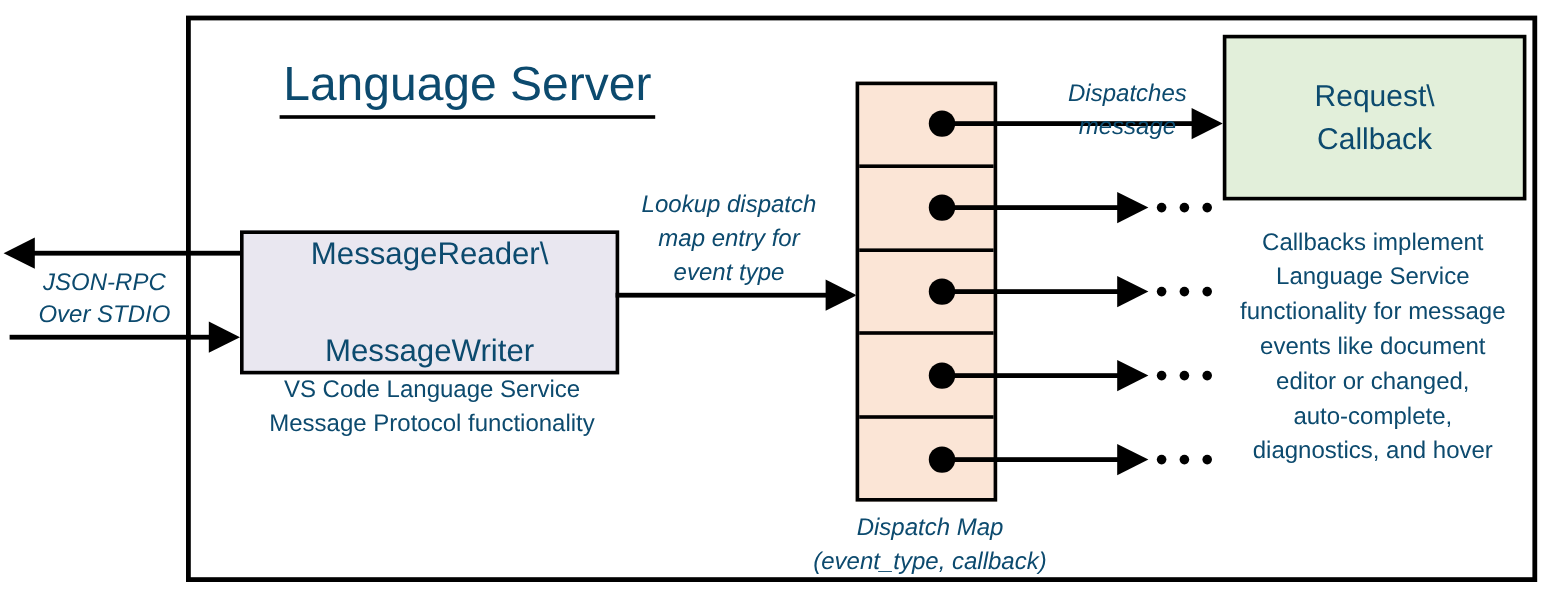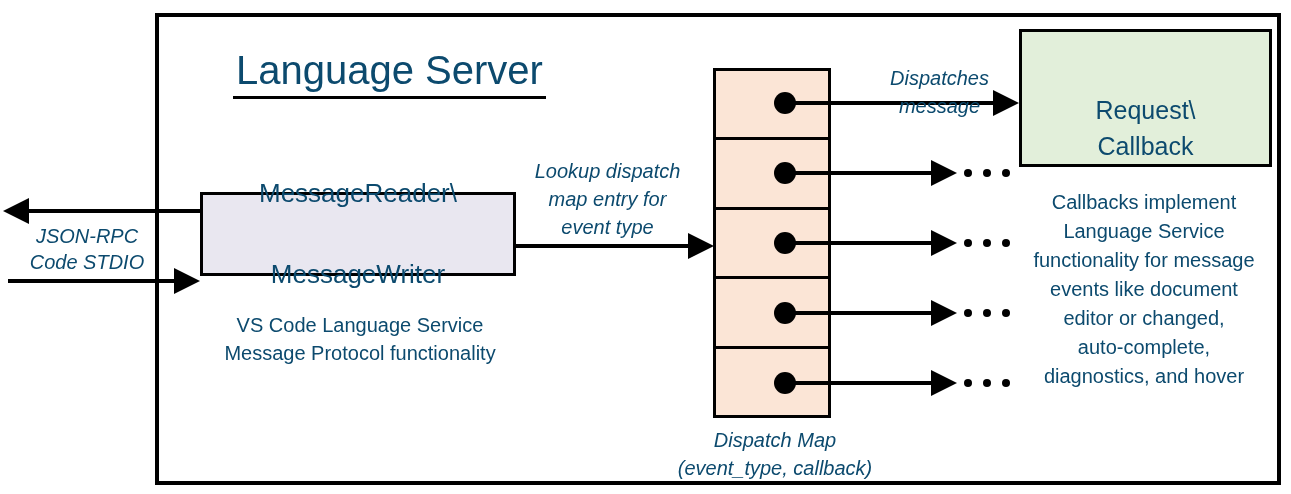--- a/index.html
+++ b/index.html
@@ -17,30 +17,30 @@
     border-right:26px solid #000; }
   .label { position:absolute; text-align:center; font-size:20px; line-height:28px; }
   .italic { font-style:italic; }
 
   #outer-box { left:155px; top:13px; width:1126px; height:472px;
     border:4px solid #000; box-sizing:border-box; position:absolute; }
 
   #title { left:233px; top:48px; position:absolute; font-size:40px;
     border-bottom:3px solid #000; padding:0 3px 3px 3px; }
 
-  #reader-box { left:200px; top:192px; width:316px; height:84px;
+  #reader-box { left:200px; top:192px; width:316px; height:120px;
     position:absolute; box-sizing:border-box;
     background:var(--reader-box-bg,#E9E7F0); border:3px solid #000;
     display:flex; flex-direction:column; justify-content:center; align-items:center;
     font-size:26px; line-height:37px; text-align:center;gap:44px; }
 
   #callback-box { left:1019px; top:29px; width:253px; height:138px;
     position:absolute; box-sizing:border-box;
     background:var(--callback-box-bg,#E2EFDA); border:3px solid #000;
-    display:flex; flex-direction:column; justify-content:flex-end; align-items:center;
+    display:flex; flex-direction:column; justify-content:center; align-items:center;
     font-size:25px; line-height:36px; text-align:center; }
 
   #dispatch-map { left:713px; top:68px; width:118px; height:350px;
     position:absolute; box-sizing:border-box;
     background:var(--dispatch-cell-bg,#FBE5D6); border:3px solid #000;
     display:flex; flex-direction:column; }
   .cell { flex:1; }
   .cell + .cell { border-top:3px solid #000; }
 
   .dot { position:absolute; width:22px; height:22px; background:#000; border-radius:50%; }
@@ -57,21 +57,21 @@
 
   <div id="title">Language Server</div>
 
   <div class="arrow-l" style="left:3px; top:198px;"></div>
   <div class="line" style="left:25px; top:209px; width:175px;"></div>
   <div class="line" style="left:8px; top:279px; width:168px;"></div>
   <div class="arrow-r" style="left:174px; top:268px;"></div>
 
   <div class="label italic" style="left:12px; top:223px; width:150px; line-height:26px;">
     <div>JSON-RPC</div>
-    <div>Code STDIO</div>
+    <div>Over STDIO</div>
   </div>
 
   <div id="reader-box">
     <div>MessageReader\</div>
     <div>MessageWriter</div>
   </div>
   <div class="label" style="left:185px; top:311px; width:350px;text-align:center;">
     <div>VS Code Language Service</div>
     <div>Message Protocol functionality</div>
   </div>

